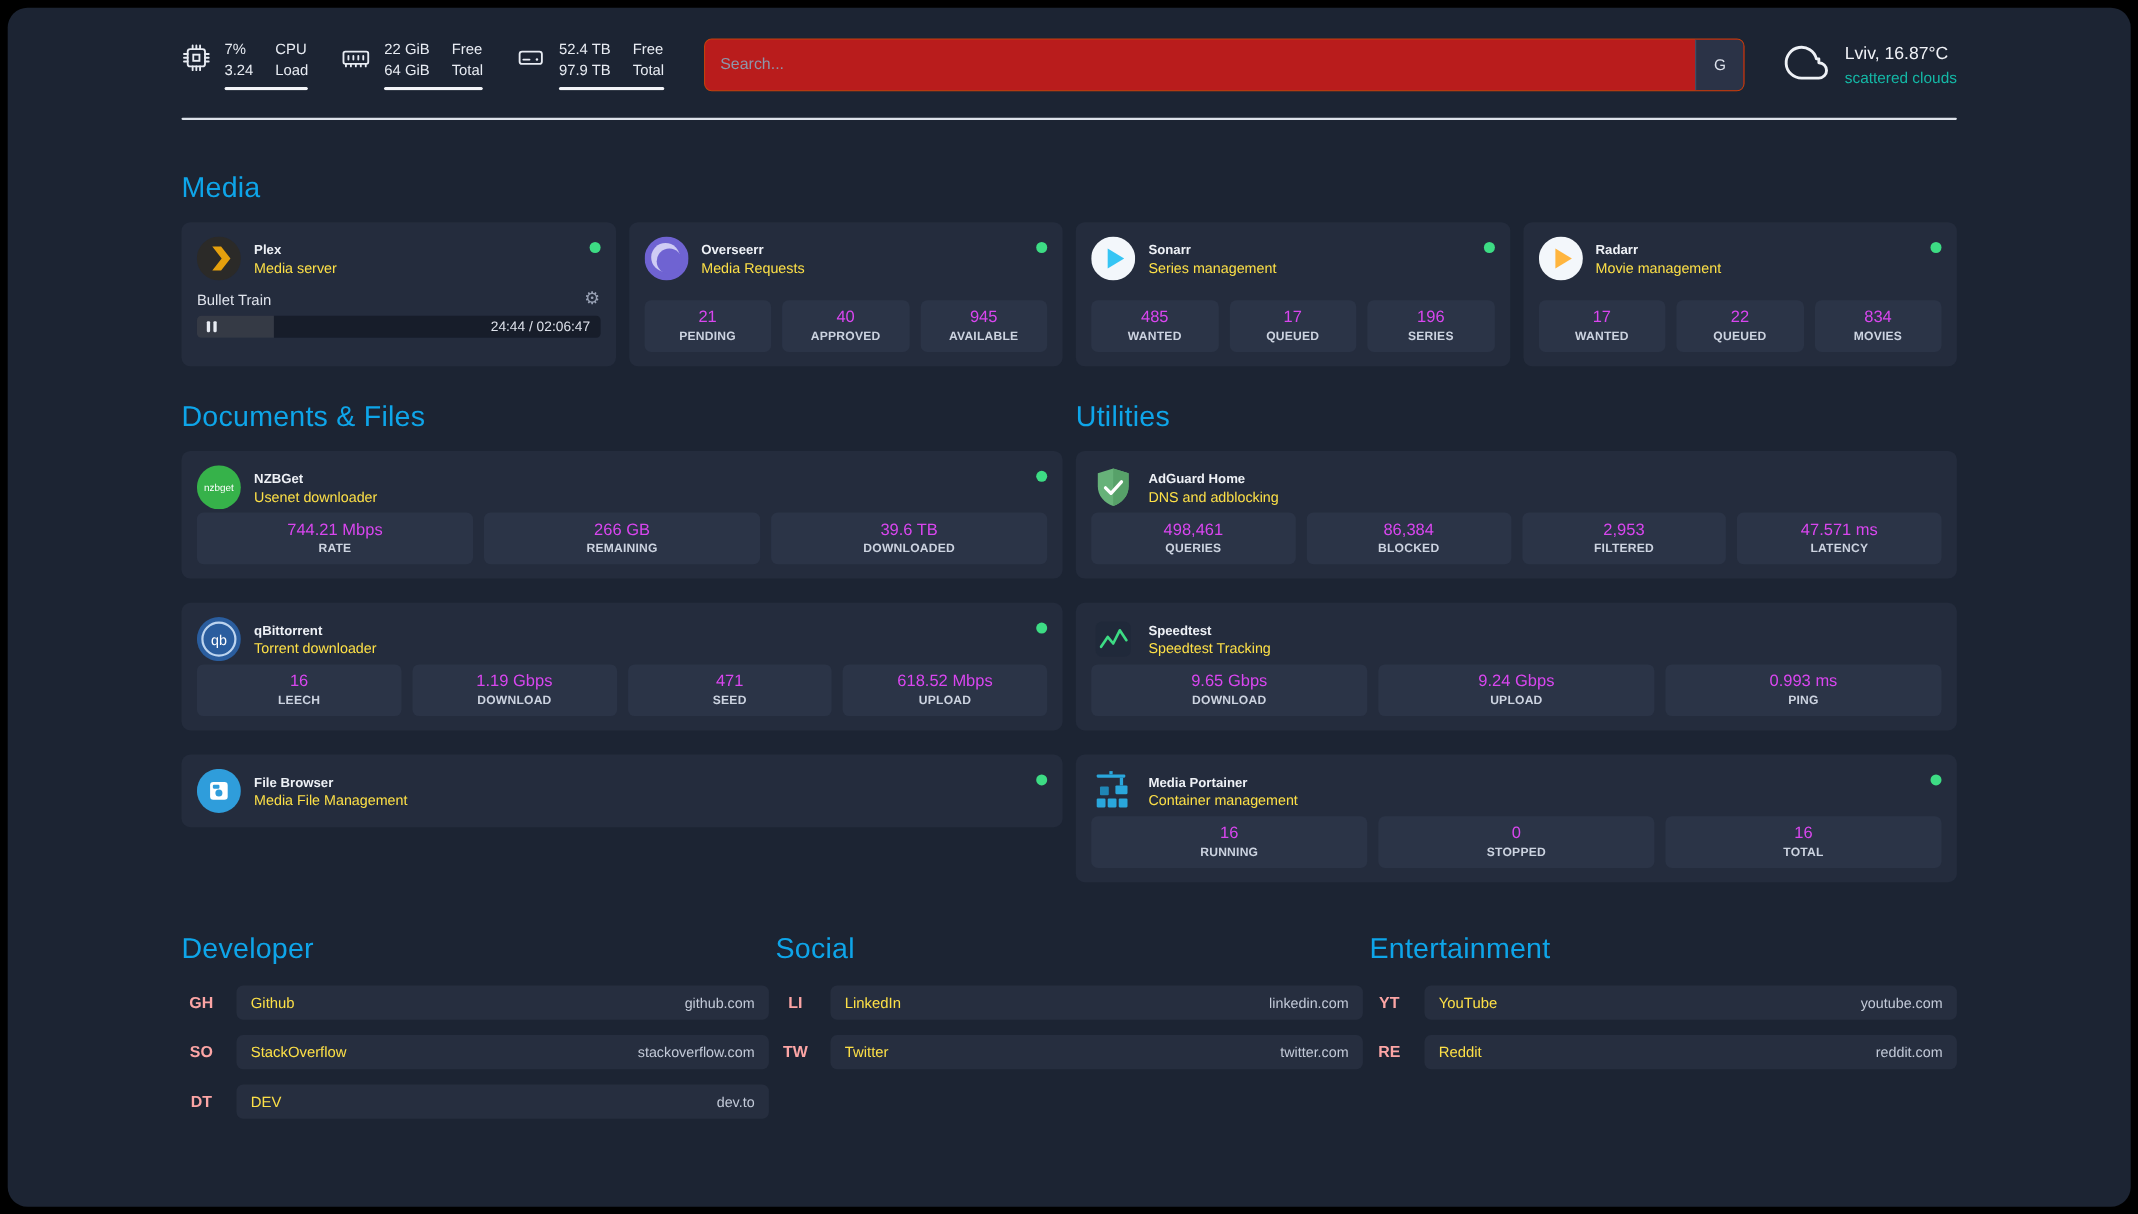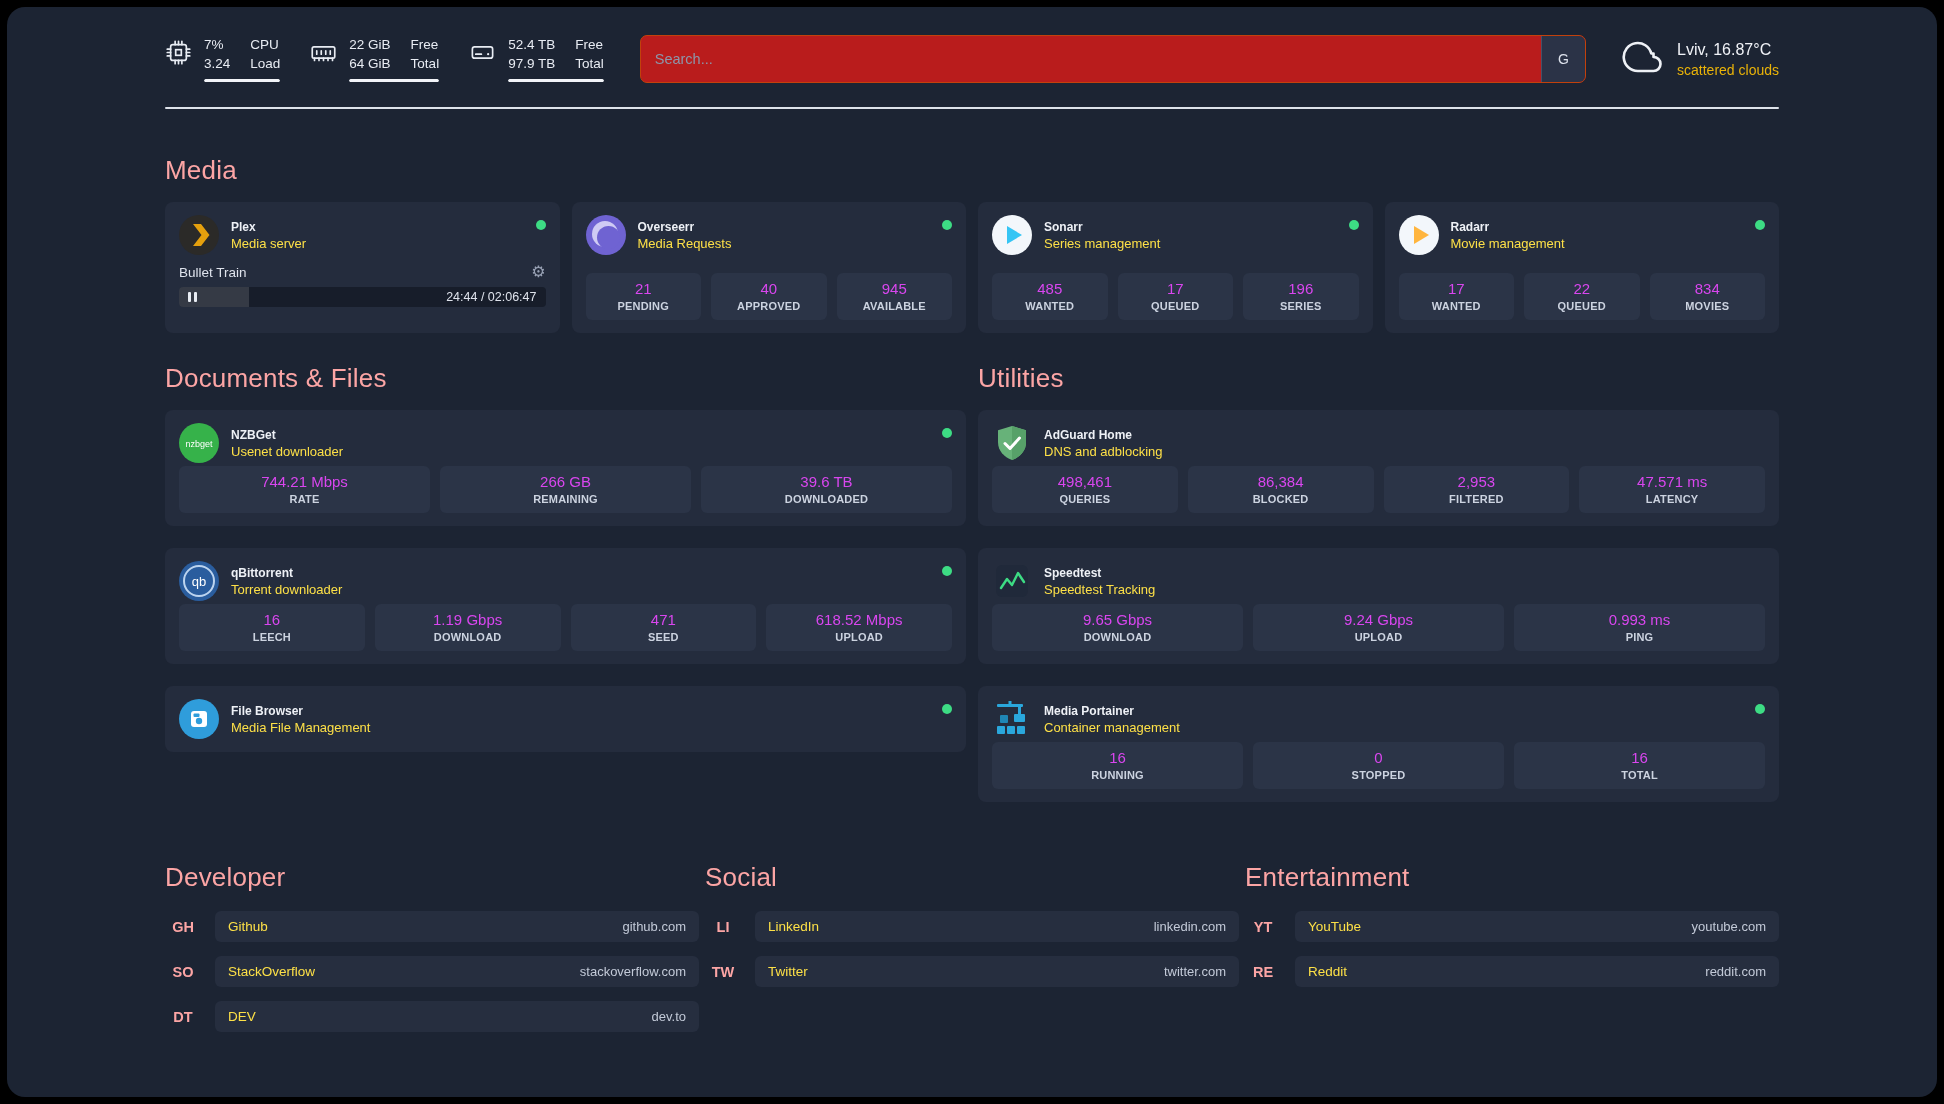--- a/index.html
+++ b/index.html
@@ -17,26 +17,26 @@
   .m-bar i { display:block; height:100%; width:100%; background:#f2f4f8; border-radius:2px; }
 
   .search-wrap { flex:1; display:flex; align-items:stretch; height:48px; background:#b91c1c; border:1px solid #c2410c; border-radius:7px; overflow:hidden; margin:0 6px; }
   .search-wrap input { flex:1; background:transparent; border:none; outline:none; color:#e8ecf3; font-size:14.5px; padding:0 14px; font-family:inherit; }
   .search-wrap input::placeholder { color:#8d96aa; }
   .search-g { width:44px; display:flex; align-items:center; justify-content:center; background:#2b3347; border-left:1px solid #475067; font-size:14px; color:#dde2ec; cursor:pointer; }
 
   .weather { display:flex; align-items:center; gap:13px; }
   .weather svg { width:42px; height:42px; }
   .w-loc { font-size:16px; color:#f0f2f7; }
-  .w-cond { font-size:14px; color:#eab308; margin-top:3px; }
+  .w-cond { font-size:14px; color:#14b8a6; margin-top:3px; }
 
   .divider { height:2px; background:#dde2ea; border-radius:1px; }
 
   
-  h2.sec { font-size:26px; font-weight:500; color:#fca5a5; letter-spacing:.2px; }
+  h2.sec { font-size:26px; font-weight:500; color:#0ea5e9; letter-spacing:.2px; }
   .sec-media { margin-top:46px; }
 
   .media-grid { display:grid; grid-template-columns:repeat(4,1fr); gap:12px; margin-top:16px; }
 
   .card { background:#242c3d; border-radius:8px; padding:13px 14px; display:flex; flex-direction:column; min-height:116px; cursor:pointer; }
   .card--tall { min-height:131px; }
   .card--slim { min-height:60px; justify-content:center; }
   .card-head { display:flex; align-items:center; gap:12px; }
   .app-icon { width:40px; height:40px; flex:none; }
   .app-icon svg { width:40px; height:40px; display:block; }
@@ -55,21 +55,21 @@
   .np-fill { position:absolute; left:0; top:0; bottom:0; width:19%; background:rgba(255,255,255,0.13); border-radius:4px 0 0 4px; }
   .np-pause { position:relative; display:flex; gap:3px; margin-left:9px; cursor:pointer; }
   .np-pause i { width:3px; height:10px; background:#e8ecf3; border-radius:1px; }
   .np-time { margin-left:auto; position:relative; margin-right:9px; font-size:12.5px; color:#dfe3ec; white-space:nowrap; }
 
   .cols { display:grid; grid-template-columns:1fr 1fr; gap:12px; margin-top:30px; align-items:start; }
   .col h2 { margin-bottom:16px; }
   .col .card + .card { margin-top:22px; }
 
   
-  .bookmarks { display:grid; grid-template-columns:repeat(3,1fr); gap:6px; margin-top:60px; padding-bottom:42px; align-items:start; }
+  .bookmarks { display:grid; grid-template-columns:repeat(3,1fr); gap:6px; margin-top:45px; padding-bottom:42px; align-items:start; }
   .bm-col h2 { margin-bottom:18px; }
   .bm-row { display:flex; align-items:center; gap:14px; }
   .bm-row + .bm-row { margin-top:14px; }
   .bm-abbr { width:36px; font-weight:700; font-size:14.5px; color:#fca5a5; text-align:center; flex:none; }
   .bm-pill { flex:1; display:flex; align-items:center; justify-content:space-between; background:#262e3f; border-radius:6px; padding:8px 13px; cursor:pointer; }
   .bm-name { font-size:13.5px; color:#fde047; }
   .bm-url { font-size:13px; color:#c3cad8; }
 </style>
 </head>
 <body>

